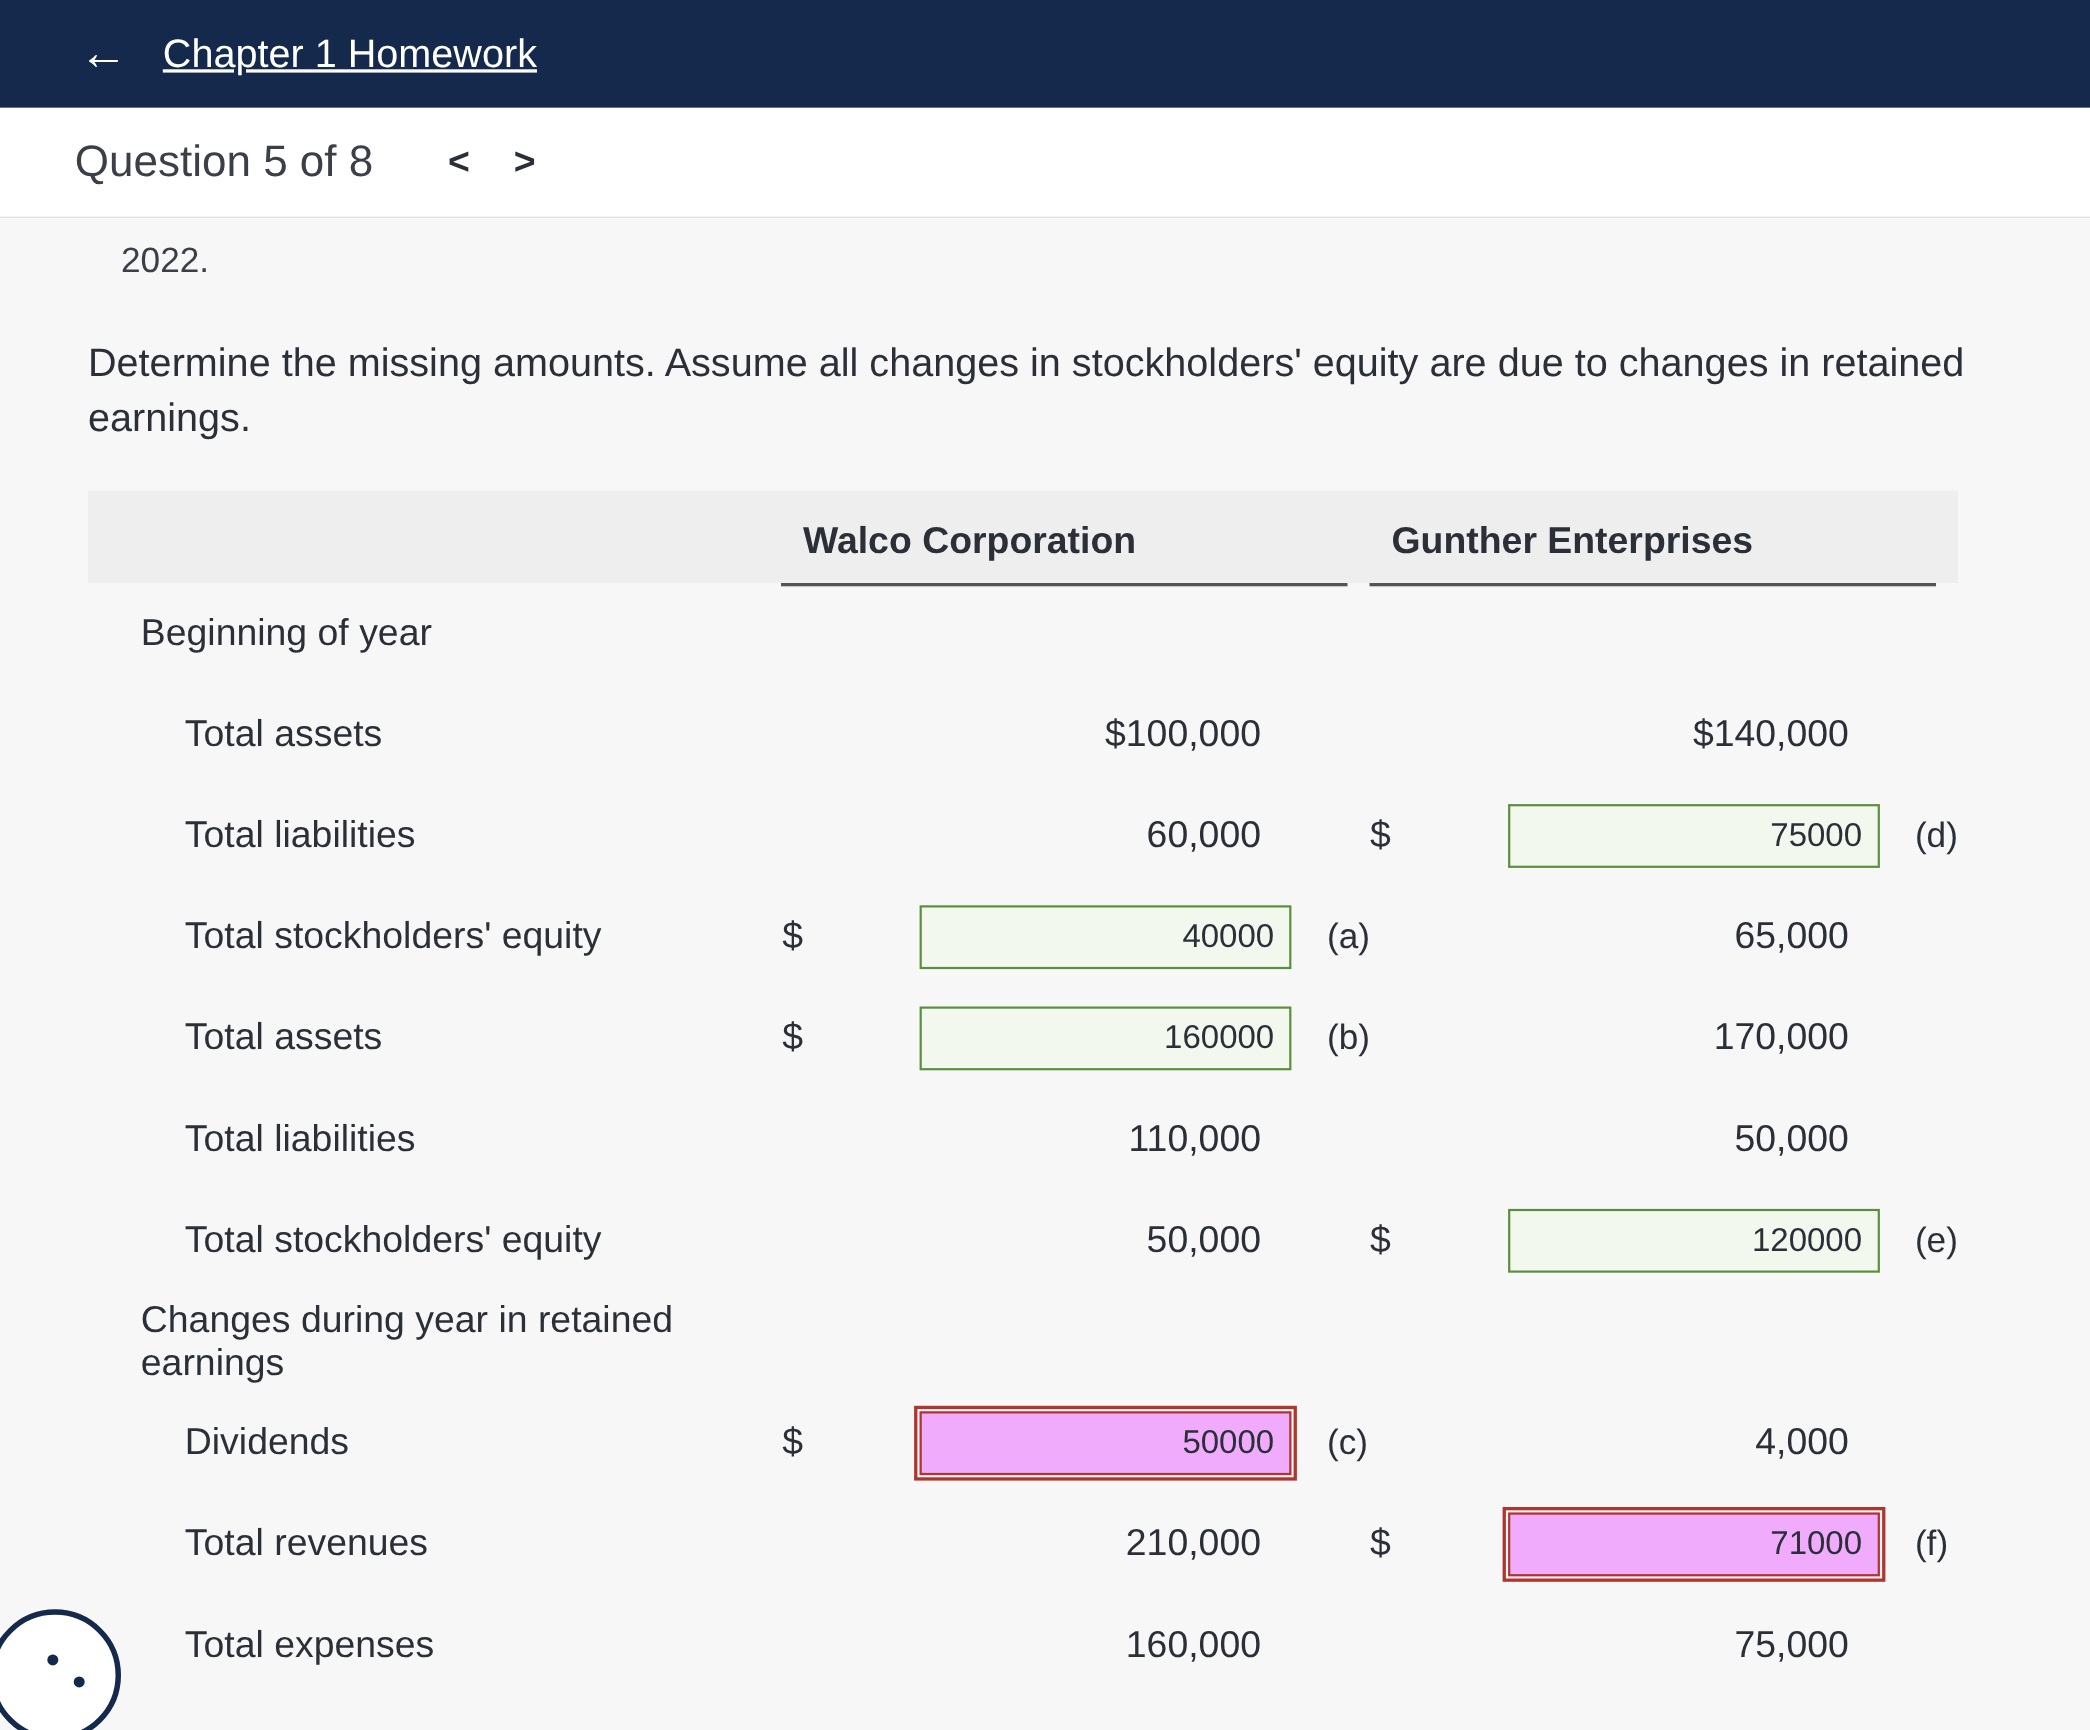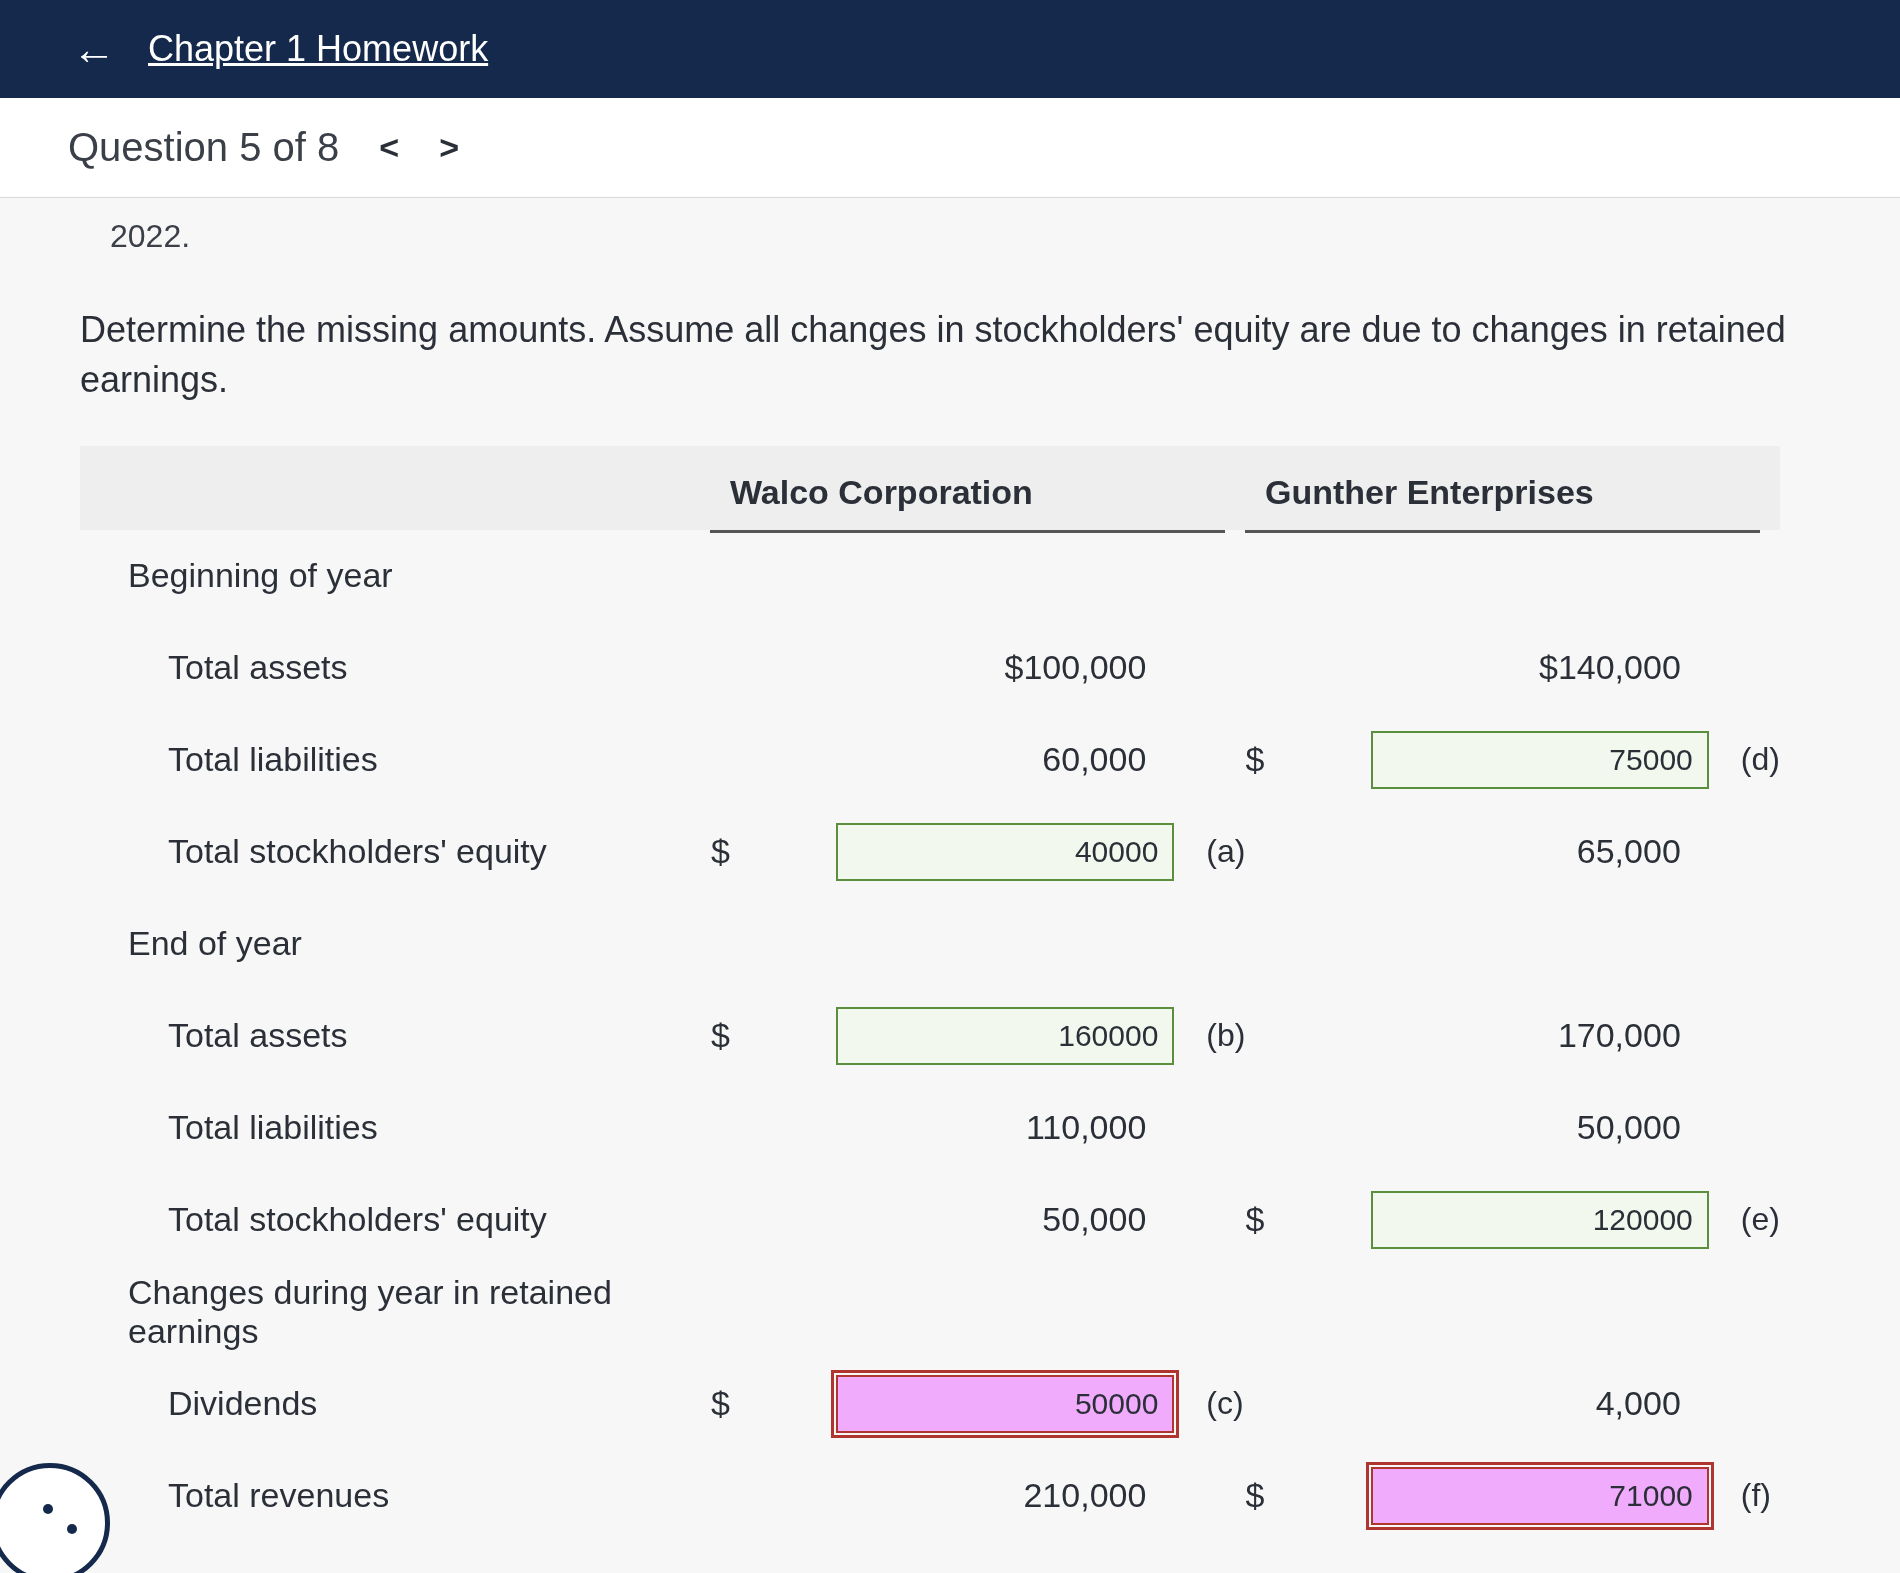--- a/index.html
+++ b/index.html
@@ -3,21 +3,21 @@
 <meta charset="utf-8">
 <style>
   * { box-sizing: border-box; margin: 0; padding: 0; }
   html, body { width: 1900px; height: 1573px; font-family: "Segoe UI", "Helvetica Neue", Arial, sans-serif; background: #f7f7f7; color: #2b2f38; overflow: hidden; }
 
   .topbar { background: #14294b; color: #fff; height: 98px; display: flex; align-items: center; padding-left: 72px; }
   .topbar .back-arrow { font-size: 44px; line-height: 1; margin-right: 32px; font-weight: 300; }
   .topbar .title { font-size: 36px; font-weight: 500; text-decoration: underline; }
 
   .subbar { background: #fff; border-bottom: 1px solid #d9d9d9; height: 100px; display: flex; align-items: center; padding: 0 68px; }
-  .subbar .qlabel { font-size: 40px; font-weight: 400; color: #3a3f48; margin-right: 20px; }
+  .subbar .qlabel { font-size: 40px; font-weight: 400; color: #3a3f48; margin-right: 48px; }
   .subbar .nav-btn { font-size: 34px; font-weight: 700; color: #2b2f38; padding: 8px 20px; cursor: pointer; }
 
   .content { padding: 0 80px; }
   .cutoff { font-size: 32px; color: #3a3f48; margin-top: 20px; margin-left: 30px;}
 
   .instructions { font-size: 36px; color: #2b2f38; margin: 50px 0 40px 0; line-height: 1.4; }
 
   .table { width: 1700px; }
   .thead { display: flex; background: #eeeeee; height: 84px; align-items: flex-end; }
   .thead .labelcol { width: 670px; }
@@ -135,25 +135,20 @@
         <div class="cell">
             <span class="dollar-slot"></span>
             <div class="content-slot">
               <span class="amt">65,000</span>
             </div>
           </div>
       </div>
       <div class="letcol"></div>
     </div>
 
-    <div class="row section">
-      <div class="labelcol">End of year</div>
-      <div class="valcol"></div>
-        <div class="valcol"></div>
-    </div>
 
     <div class="row item">
       <div class="labelcol">Total assets</div>
       <div class="valcol">
         <div class="cell">
             <span class="dollar-slot">$</span>
             <div class="content-slot">
               <input class="amt-input green" value="160000" style="">
             </div>
           </div>

